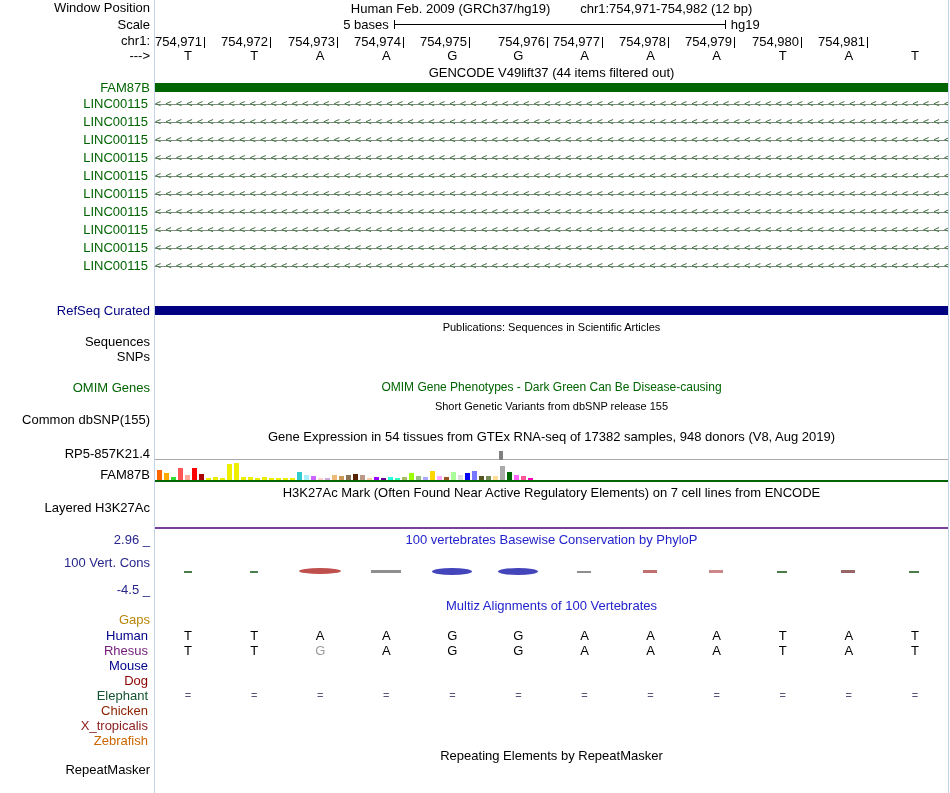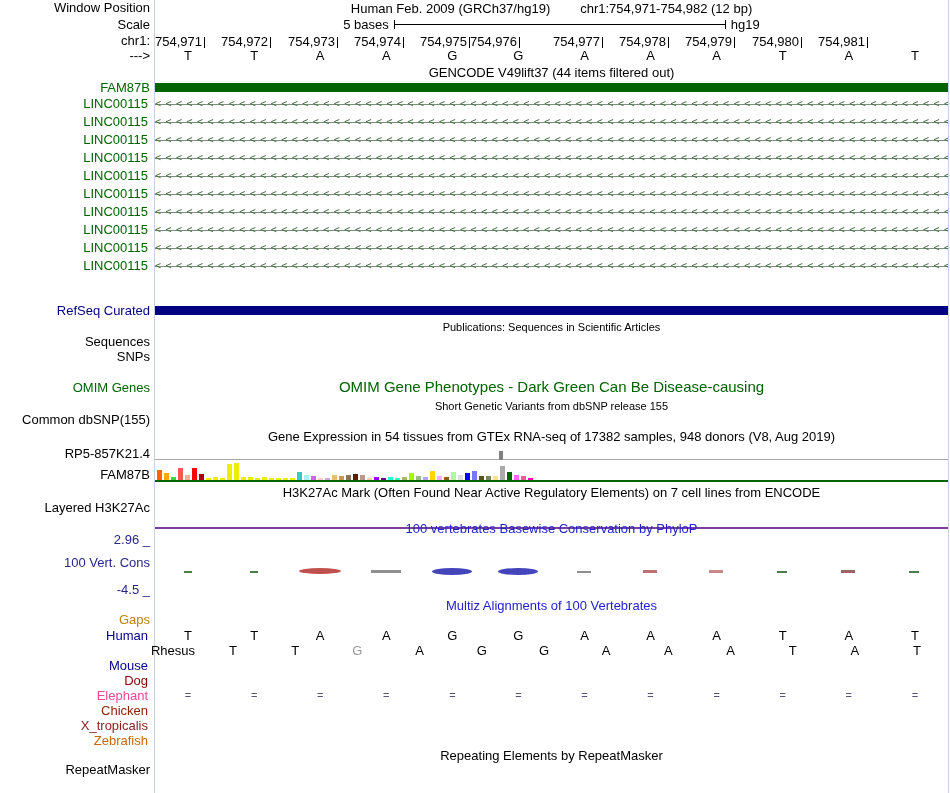--- a/index.html
+++ b/index.html
@@ -4,21 +4,21 @@
 <style>
   html,body{margin:0;padding:0;background:#fff;}
   #browser{position:relative;width:950px;height:793px;background:#fff;
     font-family:"Liberation Sans",sans-serif;font-size:13px;color:#000;overflow:hidden;}
   .guide{position:absolute;top:0;height:793px;width:1px;background:var(--guide-blue);}
   
   .tlabel{position:absolute;left:0;width:150px;text-align:right;line-height:14px;white-space:nowrap;}
   
   .ctitle{position:absolute;left:155px;width:793px;text-align:center;line-height:14px;}
   .small{font-size:11px;}
-  .mid{font-size:15px;}
+  .mid{font-size:12px;}
   .green{color:var(--gene-green);}
   .navy{color:var(--refseq-navy);}
   .blue{color:var(--title-blue);}
   .consblue{color:var(--cons-blue);}
   .gold{color:var(--gaps-gold);}
   
   #header-title{position:absolute;top:1px;left:155px;width:793px;text-align:center;white-space:nowrap;}
   #header-title .gap{display:inline-block;width:30px;}
   #scale-row{position:absolute;top:17px;left:155px;width:793px;display:flex;align-items:center;justify-content:center;}
   .ruler{width:330px;height:9px;border-left:1px solid #000;border-right:1px solid #000;position:relative;margin:0 5px;}
@@ -78,21 +78,21 @@
     <span>hg19</span>
   </div>
 
   <div class="tlabel" style="top:34px">chr1:</div>
   <div id="positions">
     <span class="pos" style="left: 145px;"><span>754,971</span><span class="tick"></span></span>
       <span class="pos" style="left: 211px;"><span>754,972</span><span class="tick"></span></span>
       <span class="pos" style="left: 278px;"><span>754,973</span><span class="tick"></span></span>
       <span class="pos" style="left: 344px;"><span>754,974</span><span class="tick"></span></span>
       <span class="pos" style="left: 410px;"><span>754,975</span><span class="tick"></span></span>
-      <span class="pos" style="left: 460px;"><span>754,976</span><span class="tick"></span></span>
+      <span class="pos" style="left: 488px;"><span>754,976</span><span class="tick"></span></span>
       <span class="pos" style="left: 543px;"><span>754,977</span><span class="tick"></span></span>
       <span class="pos" style="left: 609px;"><span>754,978</span><span class="tick"></span></span>
       <span class="pos" style="left: 675px;"><span>754,979</span><span class="tick"></span></span>
       <span class="pos" style="left: 742px;"><span>754,980</span><span class="tick"></span></span>
       <span class="pos" style="left: 808px;"><span>754,981</span><span class="tick"></span></span>
   </div>
 
   <div class="tlabel" style="top:49px">---&gt;</div>
   <div class="baserow" id="bases-top">
     <span class="bcol">T</span>
@@ -248,21 +248,21 @@
       <div class="gbar" style="height: 8px; background: rgb(0, 102, 0);"></div>
       <div class="gbar" style="height: 5px; background: rgb(255, 102, 255);"></div>
       <div class="gbar" style="height: 4px; background: rgb(255, 85, 153);"></div>
       <div class="gbar" style="height: 2px; background: rgb(255, 0, 187);"></div>
   </div>
 
   <div class="ctitle" style="top:486px">H3K27Ac Mark (Often Found Near Active Regulatory Elements) on 7 cell lines from ENCODE</div>
   <div class="tlabel" style="top:501px">Layered H3K27Ac</div>
   <div class="trackbar" id="h3k-line"></div>
 
-  <div class="ctitle blue" style="top:522px">100 vertebrates Basewise Conservation by PhyloP</div>
+  <div class="ctitle blue" style="top:533px">100 vertebrates Basewise Conservation by PhyloP</div>
   <div class="tlabel consblue" style="top:533px">2.96 _</div>
   <div class="tlabel consblue" style="top:556px">100 Vert. Cons</div>
   <div class="tlabel consblue" style="top:583px">-4.5 _</div>
   <div id="cons-strip">
     <div class="cmark" style="left: 29px; top: 19px; width: 8px; height: 2px; background: rgb(74, 125, 74);"></div>
       <div class="cmark" style="left: 95px; top: 19px; width: 8px; height: 2px; background: rgb(74, 125, 74);"></div>
       <div class="cmark" style="left: 144px; top: 16px; width: 42px; height: 6px; background: rgb(192, 80, 77); border-radius: 50%;"></div>
       <div class="cmark" style="left: 216px; top: 18px; width: 30px; height: 3px; background: rgb(143, 143, 143);"></div>
       <div class="cmark" style="left: 277px; top: 16px; width: 40px; height: 7px; background: rgb(68, 68, 187); border-radius: 50%;"></div>
       <div class="cmark" style="left: 343px; top: 16px; width: 40px; height: 7px; background: rgb(68, 68, 187); border-radius: 50%;"></div>
@@ -288,21 +288,21 @@
         <span class="cell">G</span>
         <span class="cell">A</span>
         <span class="cell">A</span>
         <span class="cell">A</span>
         <span class="cell">T</span>
         <span class="cell">A</span>
         <span class="cell">T</span>
       </div>
   </div>
   <div class="sprow" style="top:643px">
-    <div class="llab" style="color: #000000; margin-left: 47px;">Rhesus</div>
+    <div class="llab" style="color: #701a75;">Rhesus</div>
     <div class="cells">
         <span class="cell">T</span>
         <span class="cell">T</span>
         <span class="cell m">G</span>
         <span class="cell">A</span>
         <span class="cell">G</span>
         <span class="cell">G</span>
         <span class="cell">A</span>
         <span class="cell">A</span>
         <span class="cell">A</span>
@@ -313,21 +313,21 @@
   </div>
   <div class="sprow" style="top:673px">
     <div class="llab" style="color: rgb(139, 0, 0);">Dog</div>
     <div class="cells"></div>
   </div>
   <div class="sprow" style="top:658px">
     <div class="llab" style="color: rgb(0, 0, 139);">Mouse</div>
     <div class="cells"></div>
   </div>
   <div class="sprow" style="top:688px">
-    <div class="llab" style="color: #ec4899;">Elephant</div>
+    <div class="llab" style="color: #14532d;">Elephant</div>
     <div class="cells eqrow">
         <span class="cell">=</span>
         <span class="cell">=</span>
         <span class="cell">=</span>
         <span class="cell">=</span>
         <span class="cell">=</span>
         <span class="cell">=</span>
         <span class="cell">=</span>
         <span class="cell">=</span>
         <span class="cell">=</span>

